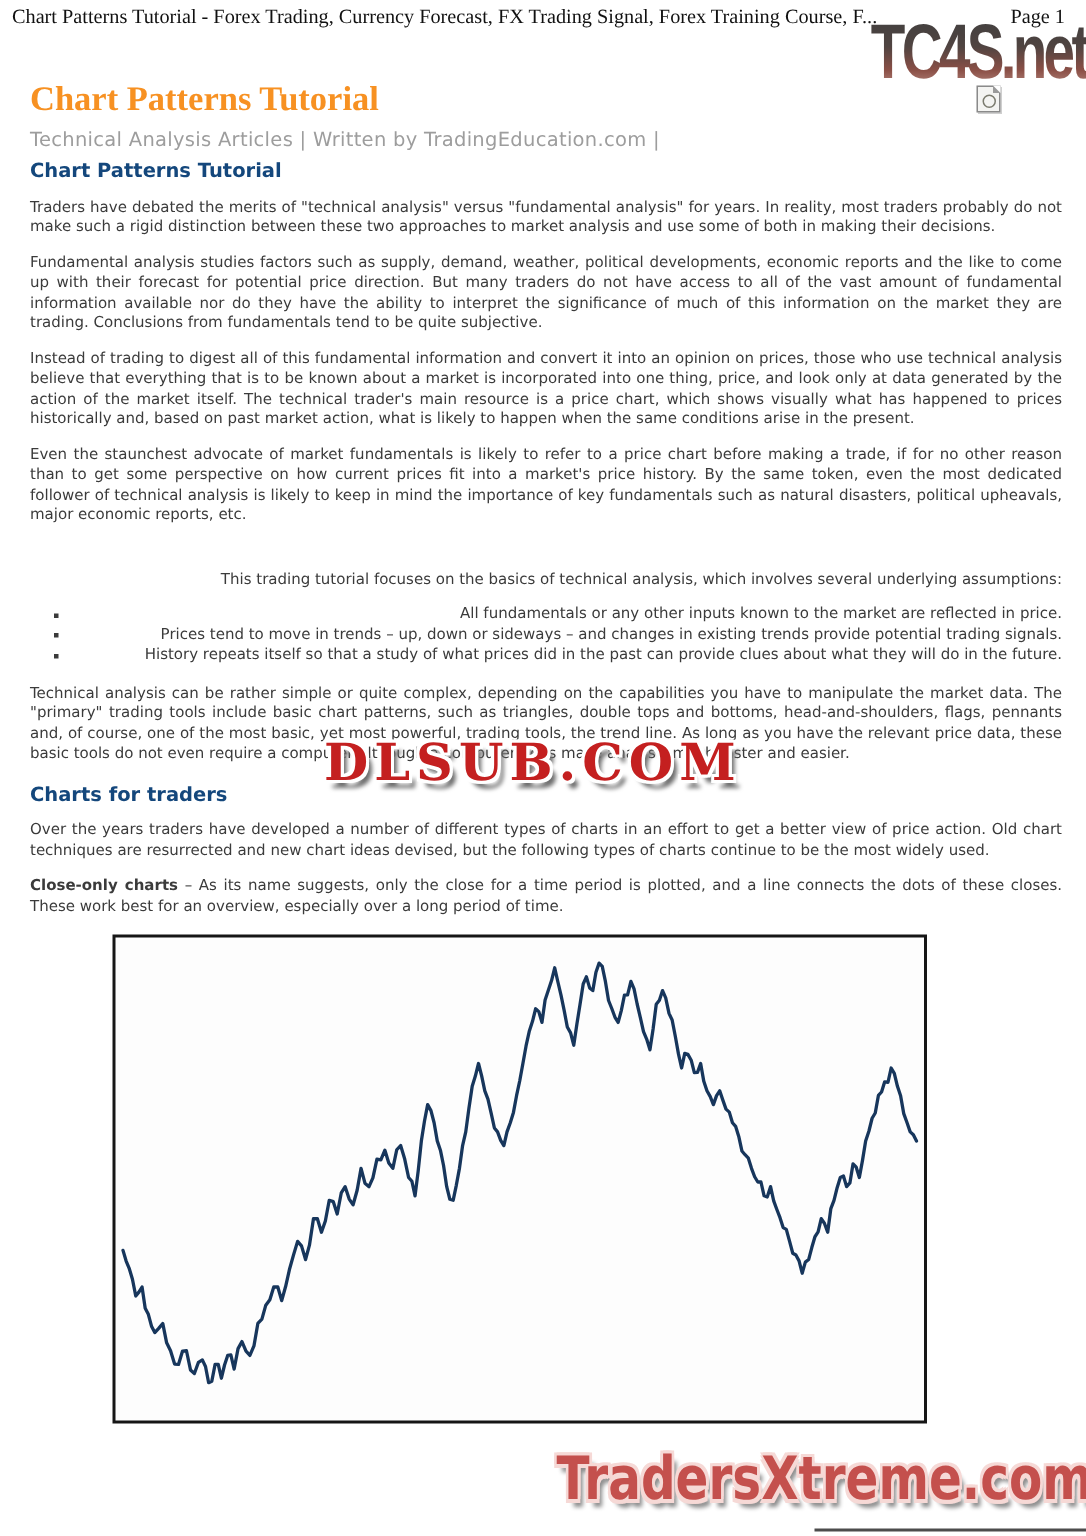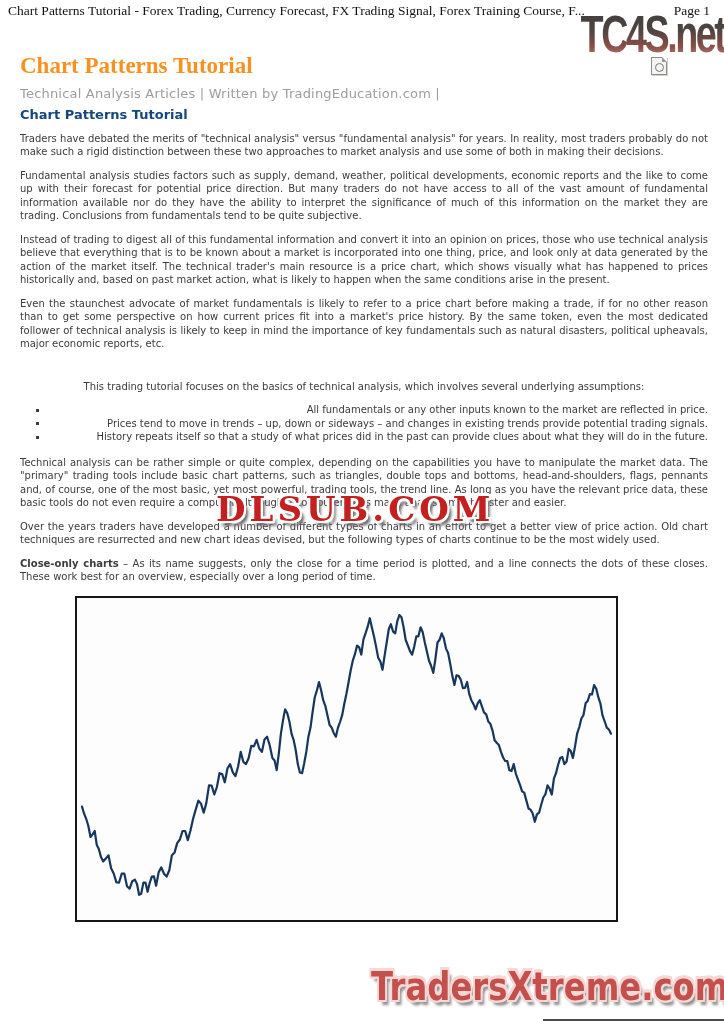--- a/index.html
+++ b/index.html
@@ -40,21 +40,21 @@
     border-top:5px solid #ffffff;border-left:5px solid #9a9a9a;}
   .doc-icon::after{content:"";position:absolute;left:3px;top:5px;width:7px;height:7px;
     border:1.5px solid #7b7b6f;border-radius:50%;}
 
   .h2blue{font-weight:700;font-size:13px;color:#14477c;margin:0 0 10px 0;}
 
   
   .content{position:absolute;top:108px;left:20px;width:688px;font-size:10px;line-height:13.5px;
     color:#3b3b3b;}
   .content p{margin:0 0 10px 0;text-align:justify;}
-  .content p.nojust{text-align:center;margin-top:29px;}
+  .content p.nojust{text-align:right;margin-top:29px;}
   ul.assumptions{margin:0 0 12px 0;padding:0 0 0 14px;list-style:none;}
   ul.assumptions li{position:relative;padding-left:14px;margin:0;text-align:right;}
   ul.assumptions li::before{content:"";position:absolute;left:2px;top:5.5px;width:3px;height:3px;background:#3b3b3b;}
   .h2charts{margin:14px 0 10px 0;}
 
   
   .figure{margin:12px 0 0 55px;width:539px;}
   .chart-box{width:539px;height:322px;border:2px solid #161616;background:#fdfdfd;}
   .chart-box svg{display:block;}
   .source-line{margin-top:7px;text-align:center;font-size:11px;font-weight:700;font-style:italic;}
@@ -84,20 +84,21 @@
   <p>Fundamental analysis studies factors such as supply, demand, weather, political developments, economic reports and the like to come up with their forecast for potential price direction. But many traders do not have access to all of the vast amount of fundamental information available nor do they have the ability to interpret the significance of much of this information on the market they are trading. Conclusions from fundamentals tend to be quite subjective.</p>
   <p>Instead of trading to digest all of this fundamental information and convert it into an opinion on prices, those who use technical analysis believe that everything that is to be known about a market is incorporated into one thing, price, and look only at data generated by the action of the market itself. The technical trader's main resource is a price chart, which shows visually what has happened to prices historically and, based on past market action, what is likely to happen when the same conditions arise in the present.</p>
   <p>Even the staunchest advocate of market fundamentals is likely to refer to a price chart before making a trade, if for no other reason than to get some perspective on how current prices fit into a market's price history. By the same token, even the most dedicated follower of technical analysis is likely to keep in mind the importance of key fundamentals such as natural disasters, political upheavals, major economic reports, etc.</p>
   <p class="nojust">This trading tutorial focuses on the basics of technical analysis, which involves several underlying assumptions:</p>
   <ul class="assumptions">
     <li>All fundamentals or any other inputs known to the market are reflected in price.</li>
     <li>Prices tend to move in trends  –  up, down or sideways  –  and changes in existing trends provide potential trading signals.</li>
     <li>History repeats itself so that a study of what prices did in the past can provide clues about what they will do in the future.</li>
   </ul>
   <p>Technical analysis can be rather simple or quite complex, depending on the capabilities you have to manipulate the market data. The "primary" trading tools include basic chart patterns, such as triangles, double tops and bottoms, head-and-shoulders, flags, pennants and, of course, one of the most basic, yet most powerful, trading tools, the trend line. As long as you have the relevant price data, these basic tools do not even require a computer although a computer does make analysis much faster and easier.</p>
+  <h2 class="h2blue h2charts">Charts for traders</h2>
   <p>Over the years traders have developed a number of different types of charts in an effort to get a better view of price action. Old chart techniques are resurrected and new chart ideas devised, but the following types of charts continue to be the most widely used.</p>
   <p><b>Close-only charts</b><span>  –  As its name suggests, only the close for a time period is plotted, and a line connects the dots of these closes. These work best for an overview, especially over a long period of time.</span></p>
 
   <div class="figure">
     <div class="chart-box">
       <svg id="price-line-svg" width="539" height="322" viewBox="0 0 539 322" xmlns="http://www.w3.org/2000/svg">
         <polyline id="price-line" fill="none" stroke-width="2.2" stroke-linejoin="round" stroke-linecap="round" points="5.0,208.6 7.1,215.7 9.2,220.8 11.3,227.8 13.5,239.0 15.6,236.4 17.7,233.0 19.8,247.1 21.9,251.2 24.0,259.1 26.2,263.4 28.8,260.6 31.5,257.3 34.1,270.2 36.7,275.5 39.4,284.4 42.0,284.6 44.7,275.7 47.3,275.5 50.0,288.3 52.6,290.7 55.3,283.2 57.9,281.6 60.0,286.0 62.1,296.8 64.2,295.8 66.4,284.6 68.5,284.6 70.6,293.8 72.7,285.0 74.8,278.6 76.9,278.3 79.1,287.7 81.7,274.1 84.3,269.4 87.0,275.8 89.6,278.6 92.3,272.3 94.9,257.3 97.6,254.4 100.2,245.1 102.9,241.5 105.5,233.0 108.2,233.0 110.8,242.1 113.4,232.7 116.1,220.8 118.7,211.6 121.4,202.6 124.0,205.6 126.7,214.7 129.3,205.1 132.0,187.4 134.6,187.5 137.3,196.5 139.9,189.0 142.5,175.2 145.2,176.1 147.8,184.3 150.5,170.3 153.1,166.1 155.8,174.4 158.4,178.2 161.1,168.5 163.7,153.9 166.3,163.8 169.0,166.1 171.6,160.2 174.3,147.8 176.9,148.3 179.6,141.8 182.2,150.3 184.9,153.9 187.5,141.5 190.1,138.7 192.8,147.7 195.4,160.0 197.6,162.5 199.7,172.2 201.8,155.6 203.9,135.7 206.0,122.3 208.1,111.4 210.3,115.4 212.4,123.5 214.5,135.6 216.6,141.8 218.7,152.0 220.8,166.1 222.9,174.5 225.1,175.2 227.2,165.2 229.3,153.9 231.4,138.7 233.5,129.6 235.6,114.0 237.8,99.2 239.9,92.4 242.0,84.0 244.1,92.2 246.2,102.2 248.3,107.8 250.5,117.4 252.6,127.0 254.7,129.6 256.8,135.2 258.9,138.7 261.0,129.6 263.2,123.5 265.3,116.6 267.4,105.3 269.5,95.5 271.6,84.0 273.7,72.3 275.8,62.7 278.0,55.9 280.1,47.5 282.2,49.4 284.3,56.6 286.4,41.7 288.5,35.4 290.7,28.7 292.8,20.2 294.9,29.5 297.0,38.4 299.1,48.6 301.2,59.7 303.4,63.6 305.5,71.8 307.6,57.7 309.7,44.5 311.8,31.0 313.9,26.2 316.1,33.6 318.2,35.4 320.3,23.2 322.4,17.1 324.5,19.3 326.6,29.3 328.7,42.0 330.9,47.5 333.0,53.2 335.1,56.6 337.2,48.7 339.3,38.4 341.4,38.3 343.6,29.3 345.7,34.3 347.8,44.5 349.9,53.4 352.0,62.7 354.1,67.7 356.3,74.9 358.4,61.0 360.5,44.5 362.6,41.8 364.7,35.4 366.8,40.2 369.0,50.6 371.1,55.0 373.2,65.8 375.3,77.6 377.4,87.0 379.5,77.3 381.6,77.9 383.8,81.8 385.9,90.1 388.0,89.9 390.1,84.0 392.2,95.9 394.3,102.2 396.5,106.1 398.6,111.4 400.7,105.4 402.8,102.2 404.9,108.4 407.0,114.4 409.2,116.4 411.3,123.5 413.4,125.9 415.5,132.6 417.6,142.3 419.7,144.8 421.9,147.1 424.0,153.9 426.1,159.5 428.2,163.0 430.3,163.0 432.4,172.2 434.5,173.0 436.7,166.1 438.8,175.6 440.9,181.3 443.0,186.8 445.1,193.4 447.2,194.6 449.4,202.6 451.5,210.5 453.6,211.7 455.7,215.6 457.8,223.8 459.9,216.4 462.1,214.7 464.2,206.7 466.3,199.5 468.4,196.3 470.5,187.4 472.6,190.5 474.8,196.5 476.9,180.7 479.0,175.2 481.1,166.8 483.2,160.0 485.3,159.0 487.4,166.1 489.6,163.6 491.7,150.9 493.8,153.1 495.9,160.0 498.0,148.6 500.1,135.7 502.3,129.0 504.4,120.5 506.5,117.0 508.6,105.3 510.7,103.0 512.8,96.2 515.0,96.5 517.1,87.0 519.2,90.6 521.3,99.2 523.4,105.5 525.5,117.4 527.7,123.5 529.8,129.6 531.9,131.5 534.0,135.7" stroke="#17365c"></polyline>
       </svg>
     </div>
   </div>

